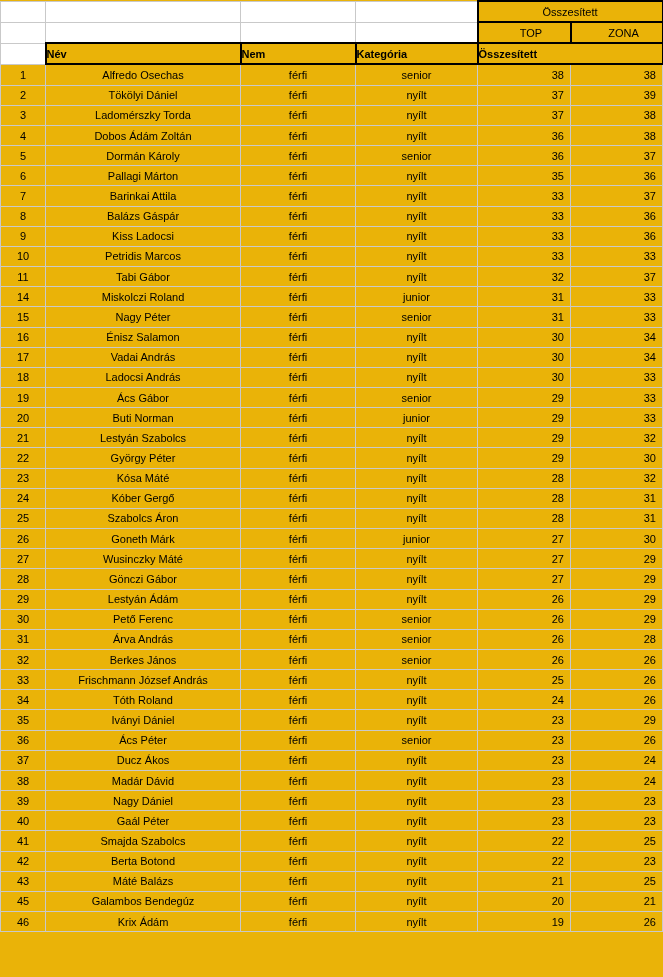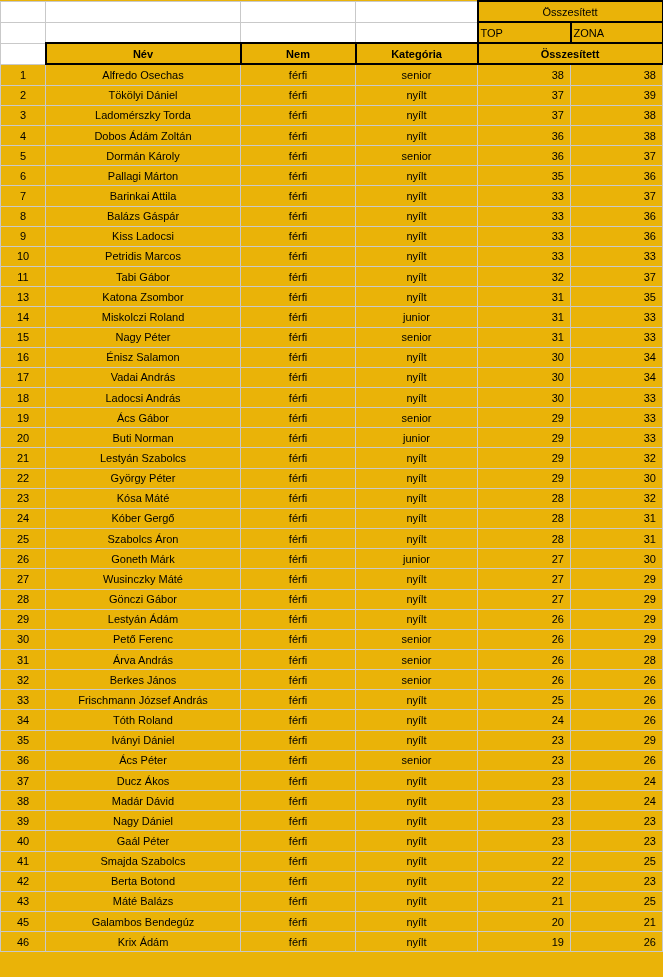--- a/index.html
+++ b/index.html
@@ -35,27 +35,27 @@
     background: #ffffff;
   }
   th.group-box {
     border: 2px solid #000000;
     font-weight: normal;
     text-align: center;
   }
   th.sub-col {
     border: 2px solid #000000;
     font-weight: normal;
-    text-align: left;
-    padding-left: 2px;
+    text-align: center;
+    padding-left: 14px;
   }
   th.main-head {
     border: 2px solid #000000;
     font-weight: bold;
-    text-align: center;
+    text-align: left;
   }
   td.num {
     text-align: right;
     padding-right: 6px;
   }
 </style>
 </head>
 <body>
 
 <div class="sheet">
@@ -175,28 +175,20 @@
         </tr>
         <tr>
           <td>11</td>
           <td>Tabi Gábor</td>
           <td>férfi</td>
           <td>nyílt</td>
           <td class="num">32</td>
           <td class="num">37</td>
         </tr>
         <tr>
-          <td>13</td>
-          <td>Katona Zsombor</td>
-          <td>férfi</td>
-          <td>nyílt</td>
-          <td class="num">31</td>
-          <td class="num">35</td>
-        </tr>
-        <tr>
           <td>14</td>
           <td>Miskolczi Roland</td>
           <td>férfi</td>
           <td>junior</td>
           <td class="num">31</td>
           <td class="num">33</td>
         </tr>
         <tr>
           <td>15</td>
           <td>Nagy Péter</td>

